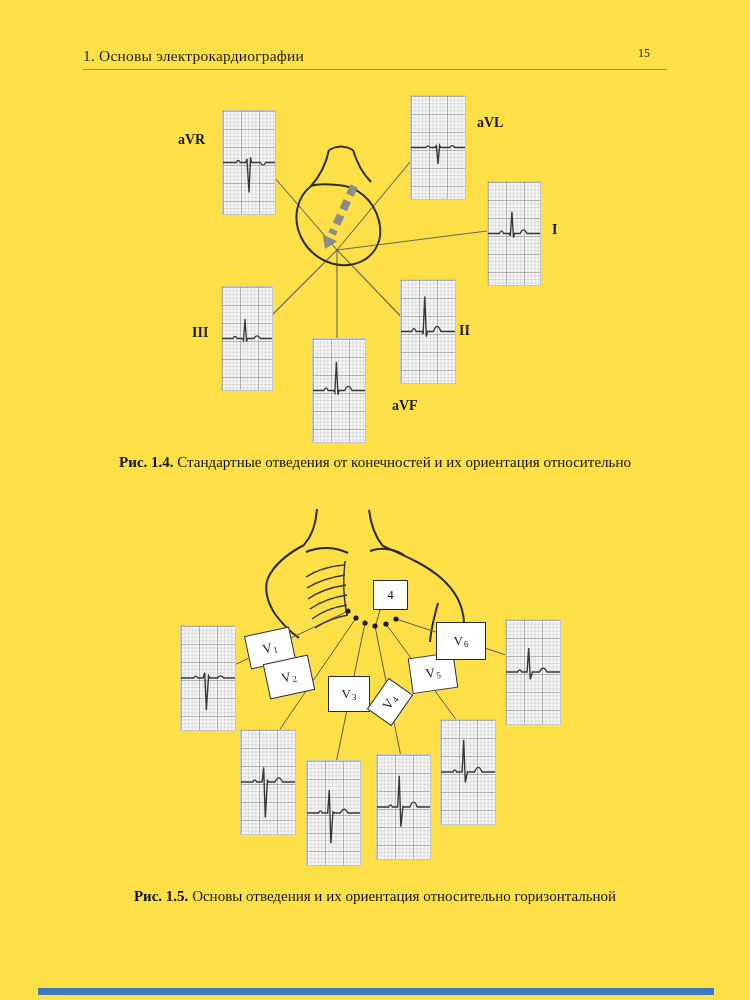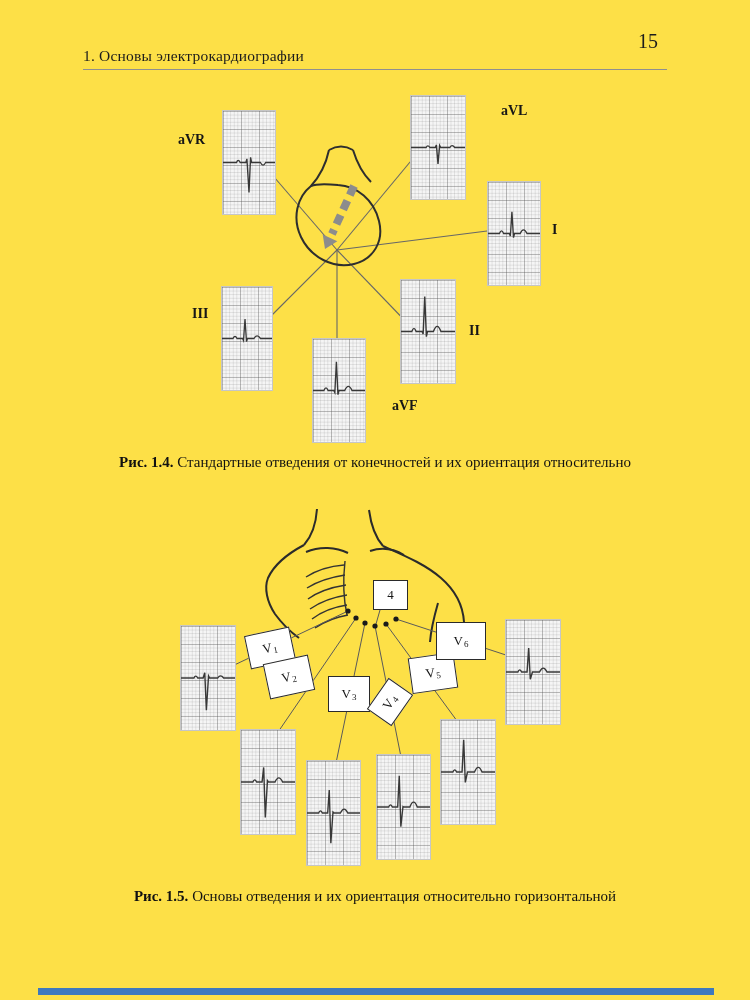--- a/index.html
+++ b/index.html
@@ -1,20 +1,20 @@
 <!DOCTYPE html>
 <html><head>
 <meta charset="utf-8">
 <style>
   html, body { margin:0; padding:0; background:#ffffff; }
   .page { position:relative; width:750px; height:1000px; background:#fde047;
           font-family:Liberation Serif, serif; color:#1c1c1c; overflow:hidden; }
 
   .chapter-title { position:absolute; left:83px; top:47px; font-size:15.5px; letter-spacing:.2px; }
-  .page-number   { position:absolute; left:638px; top:30px; font-size:20px; }
+  .page-number   { position:absolute; left:638px; top:46px; font-size:12px; }
   .header-rule   { position:absolute; left:83px; top:69px; width:584px; height:1px; background:#8f8f8f; }
 
   .figure  { position:absolute; left:0; width:750px; }
   .fig-svg { position:absolute; left:0; top:0; }
 
   .ecg-strip { position:absolute; background-color:#f5f5f5; border:1px solid #c6c6c6; box-sizing:border-box;
     background-image:
       linear-gradient(to right,  rgba(90,90,90,.32) 1px, transparent 1px),
       linear-gradient(to bottom, rgba(90,90,90,.32) 1px, transparent 1px),
       linear-gradient(to right,  rgba(120,120,120,.18) 1px, transparent 1px),
@@ -91,24 +91,24 @@
         <path d="M0,100 H20 Q24,88 28,100 H39 L41,105 L44,32 L47,110 L49,100 H60 Q67,80 74,100 H100"></path>
       </svg>
     </div>
     <div class="ecg-strip" style="left:312px; top:258px; width:54px; height:105px;">
       <svg class="wave" viewBox="0 0 100 200" preserveAspectRatio="none">
         <path d="M0,100 H21 Q25,90 29,100 H40 L42,104 L45,44 L48,108 L50,100 H61 Q68,84 75,100 H100"></path>
       </svg>
     </div>
 
     <div class="lead-label" style="left:178px; top:52px;">aVR</div>
-    <div class="lead-label" style="left:477px; top:23px;margin-left:24px;">aVL</div>
+    <div class="lead-label" style="left:477px; top:35px;">aVL</div>
     <div class="lead-label" style="left:552px; top:142px;">I</div>
-    <div class="lead-label" style="left:192px; top:226px;">III</div>
-    <div class="lead-label" style="left:469px; top:243px;">II</div>
+    <div class="lead-label" style="left:192px; top:245px;">III</div>
+    <div class="lead-label" style="left:459px; top:243px;">II</div>
     <div class="lead-label" style="left:392px; top:318px;">aVF</div>
   </div>
 
   <div class="caption" style="top:452px;">
     <div>
       <span class="bold">Рис. 1.4.</span>
       <span>Стандартные отведения от конечностей и их ориентация относительно</span>
     </div>
   </div>
 

